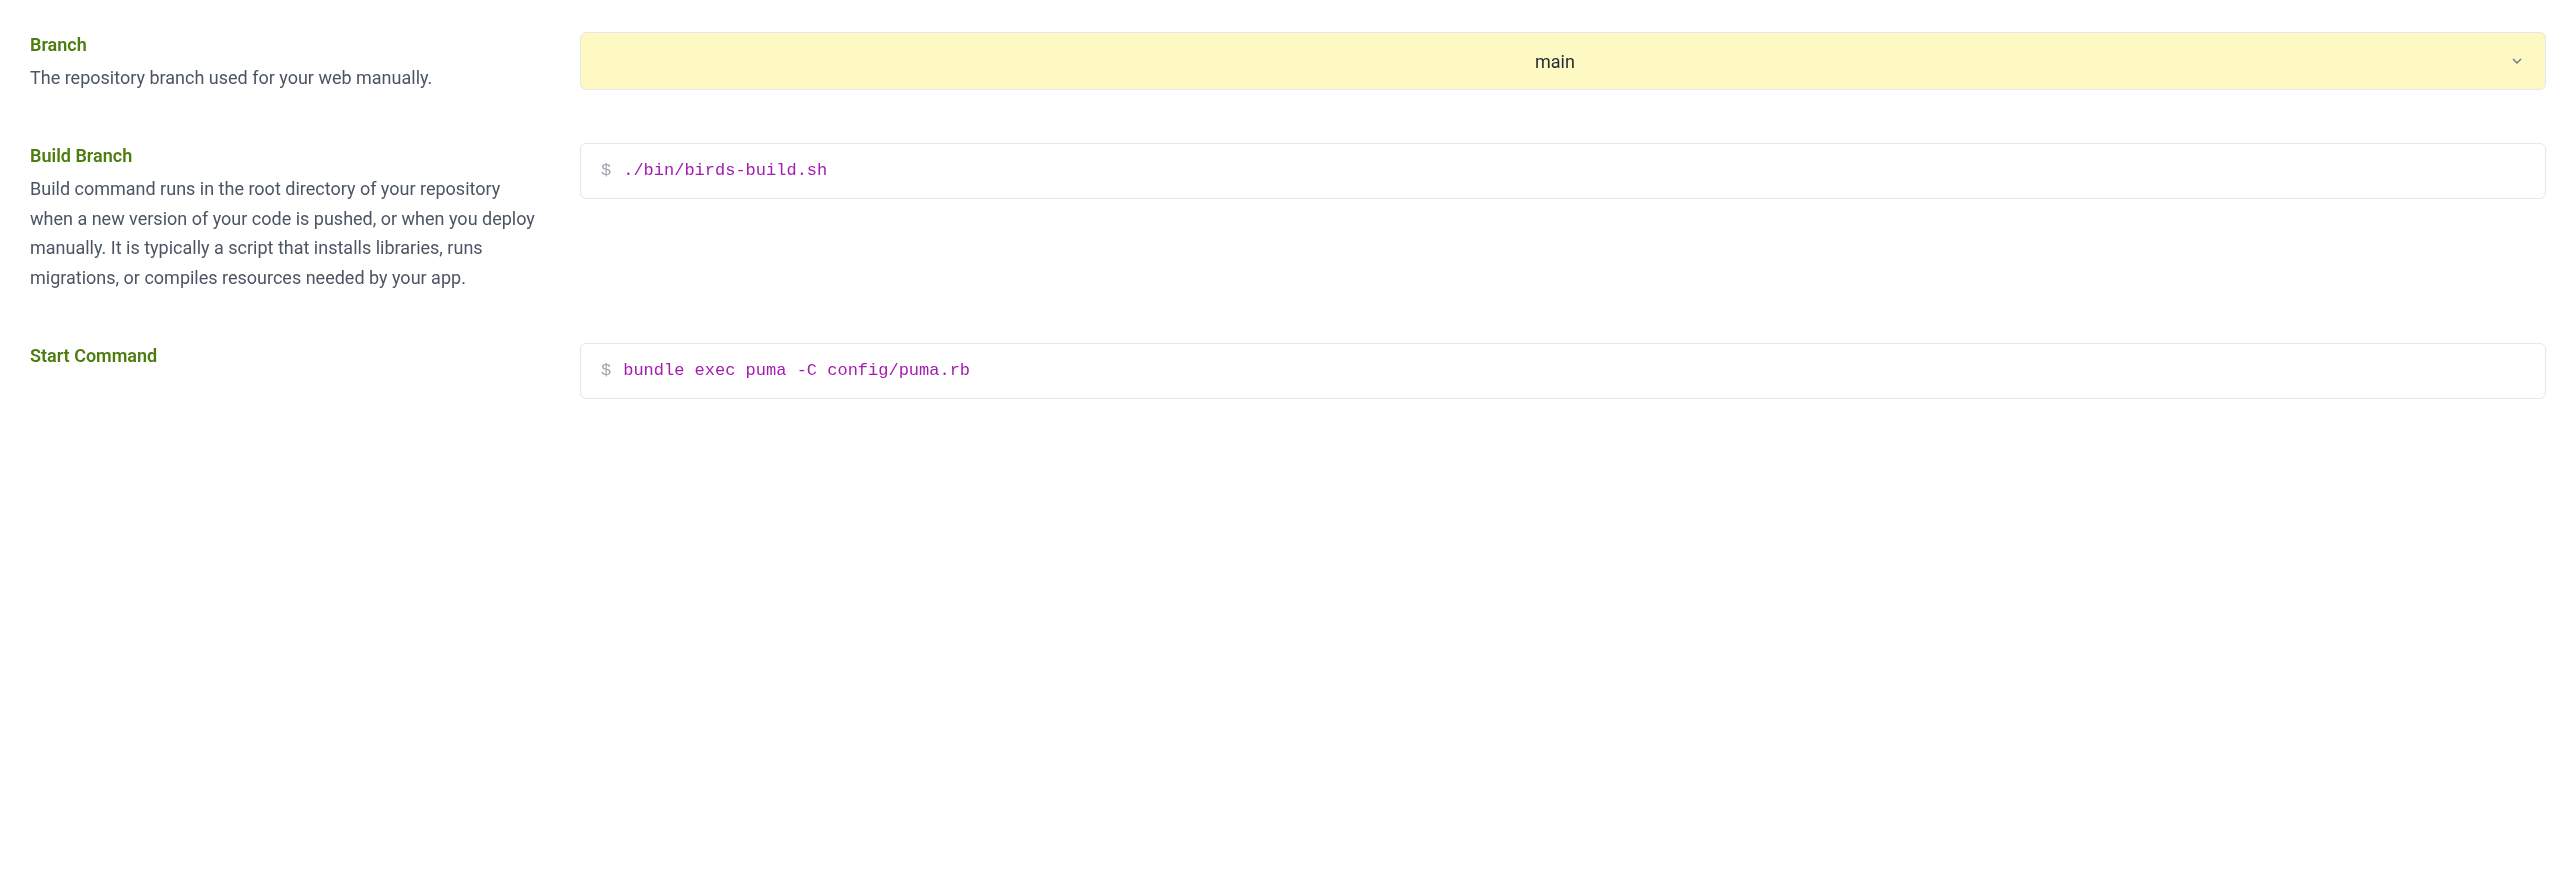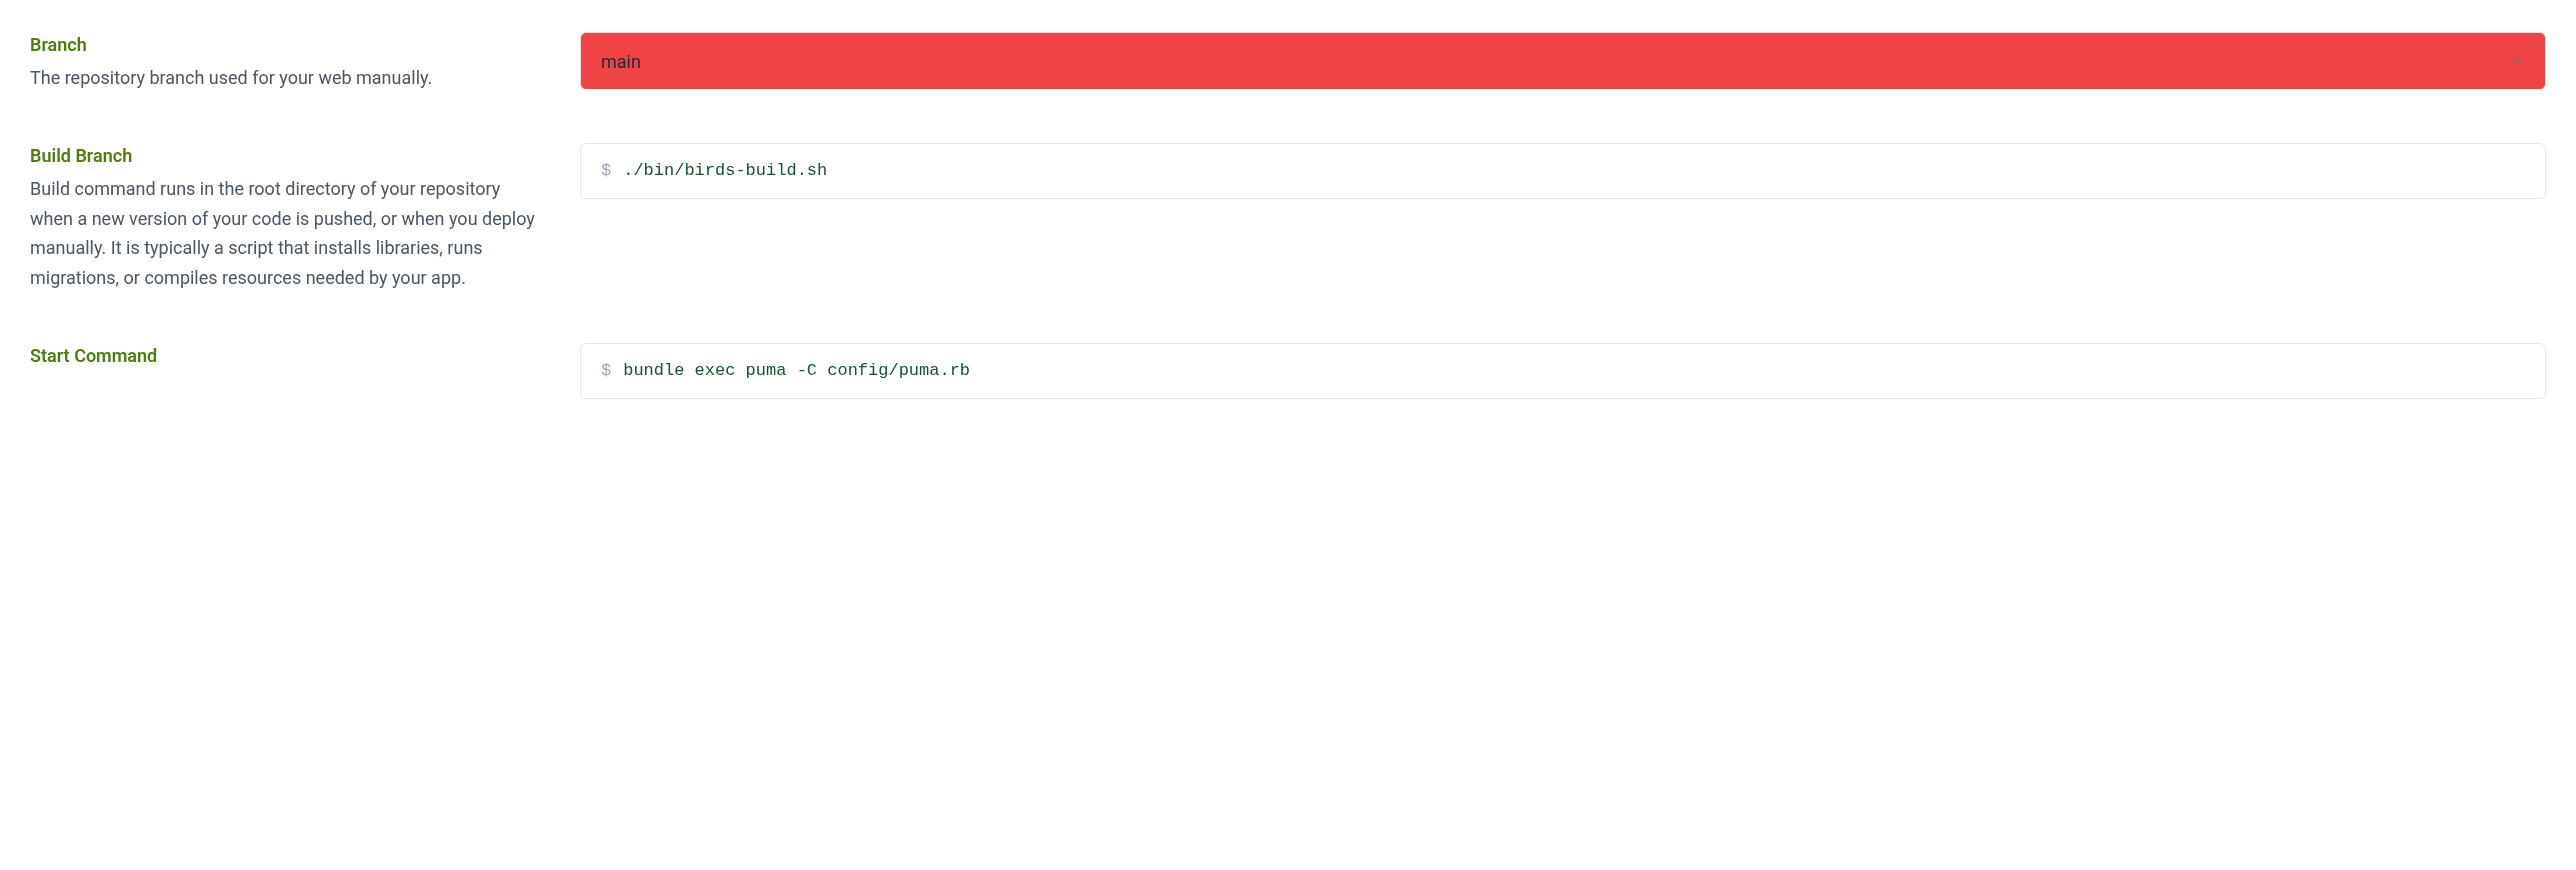--- a/index.html
+++ b/index.html
@@ -41,21 +41,22 @@
     }
     .select-wrapper {
       position: relative;
       border: 1px solid #e5e7eb;
       border-radius: 6px;
       height: 58px;
       display: flex;
       align-items: center;
       padding: 0 20px;
       cursor: pointer;
-      background: #ef4444;
+      background: #fef9c3;
+      text-align: center;
     }
     .select-value {
       flex: 1;
       font-size: 18px;
       color: #1f2937;
     }
     .chevron {
       width: 16px;
       height: 16px;
       flex-shrink: 0;
@@ -82,21 +83,21 @@
       color: #9ca3af;
       margin-right: 12px;
       flex-shrink: 0;
     }
     .cmd-input {
       flex: 1;
       border: none;
       outline: none;
       font-family: 'SFMono-Regular', Consolas, 'Liberation Mono', Menlo, monospace;
       font-size: 17px;
-      color: #14532d;
+      color: #a21caf;
       background: transparent;
     }
   </style>
 </head>
 <body>
 
 <div class="form-row">
   <div class="form-label">
     <div class="form-label-title">Branch</div>
     <div class="form-label-desc">The repository branch used for your web manually.</div>

